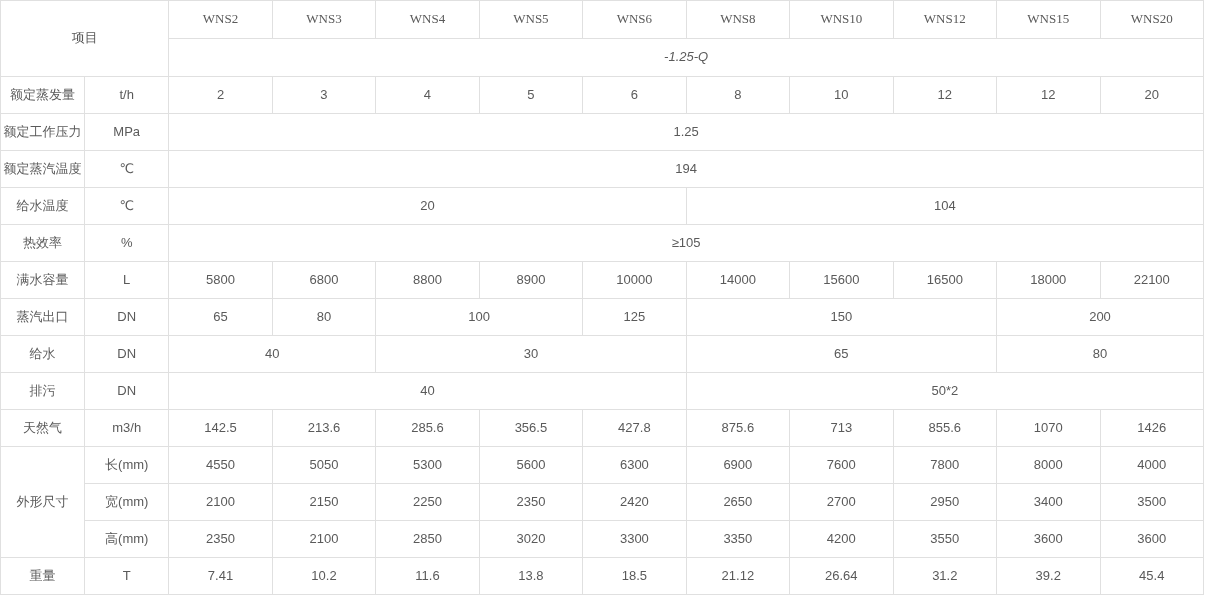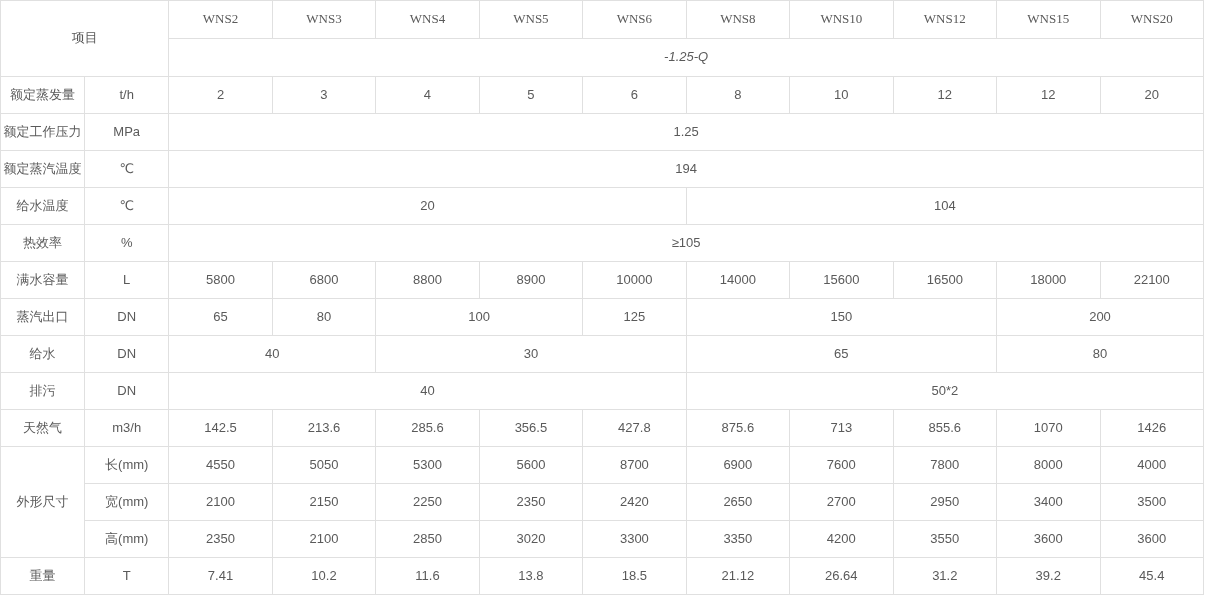--- a/index.html
+++ b/index.html
@@ -182,21 +182,21 @@
         <td class="model">1426</td>
       </tr>
 
       <tr class="h-dim">
         <td class="label" rowspan="3">外形尺寸</td>
         <td class="unit">长(mm)</td>
         <td class="model">4550</td>
         <td class="model">5050</td>
         <td class="model">5300</td>
         <td class="model">5600</td>
-        <td class="model">8700</td>
+        <td class="model">6300</td>
         <td class="model">6900</td>
         <td class="model">7600</td>
         <td class="model">7800</td>
         <td class="model">8000</td>
         <td class="model">4000</td>
       </tr>
 
       <tr class="h-dim">
         <td class="unit">宽(mm)</td>
         <td class="model">2100</td>

